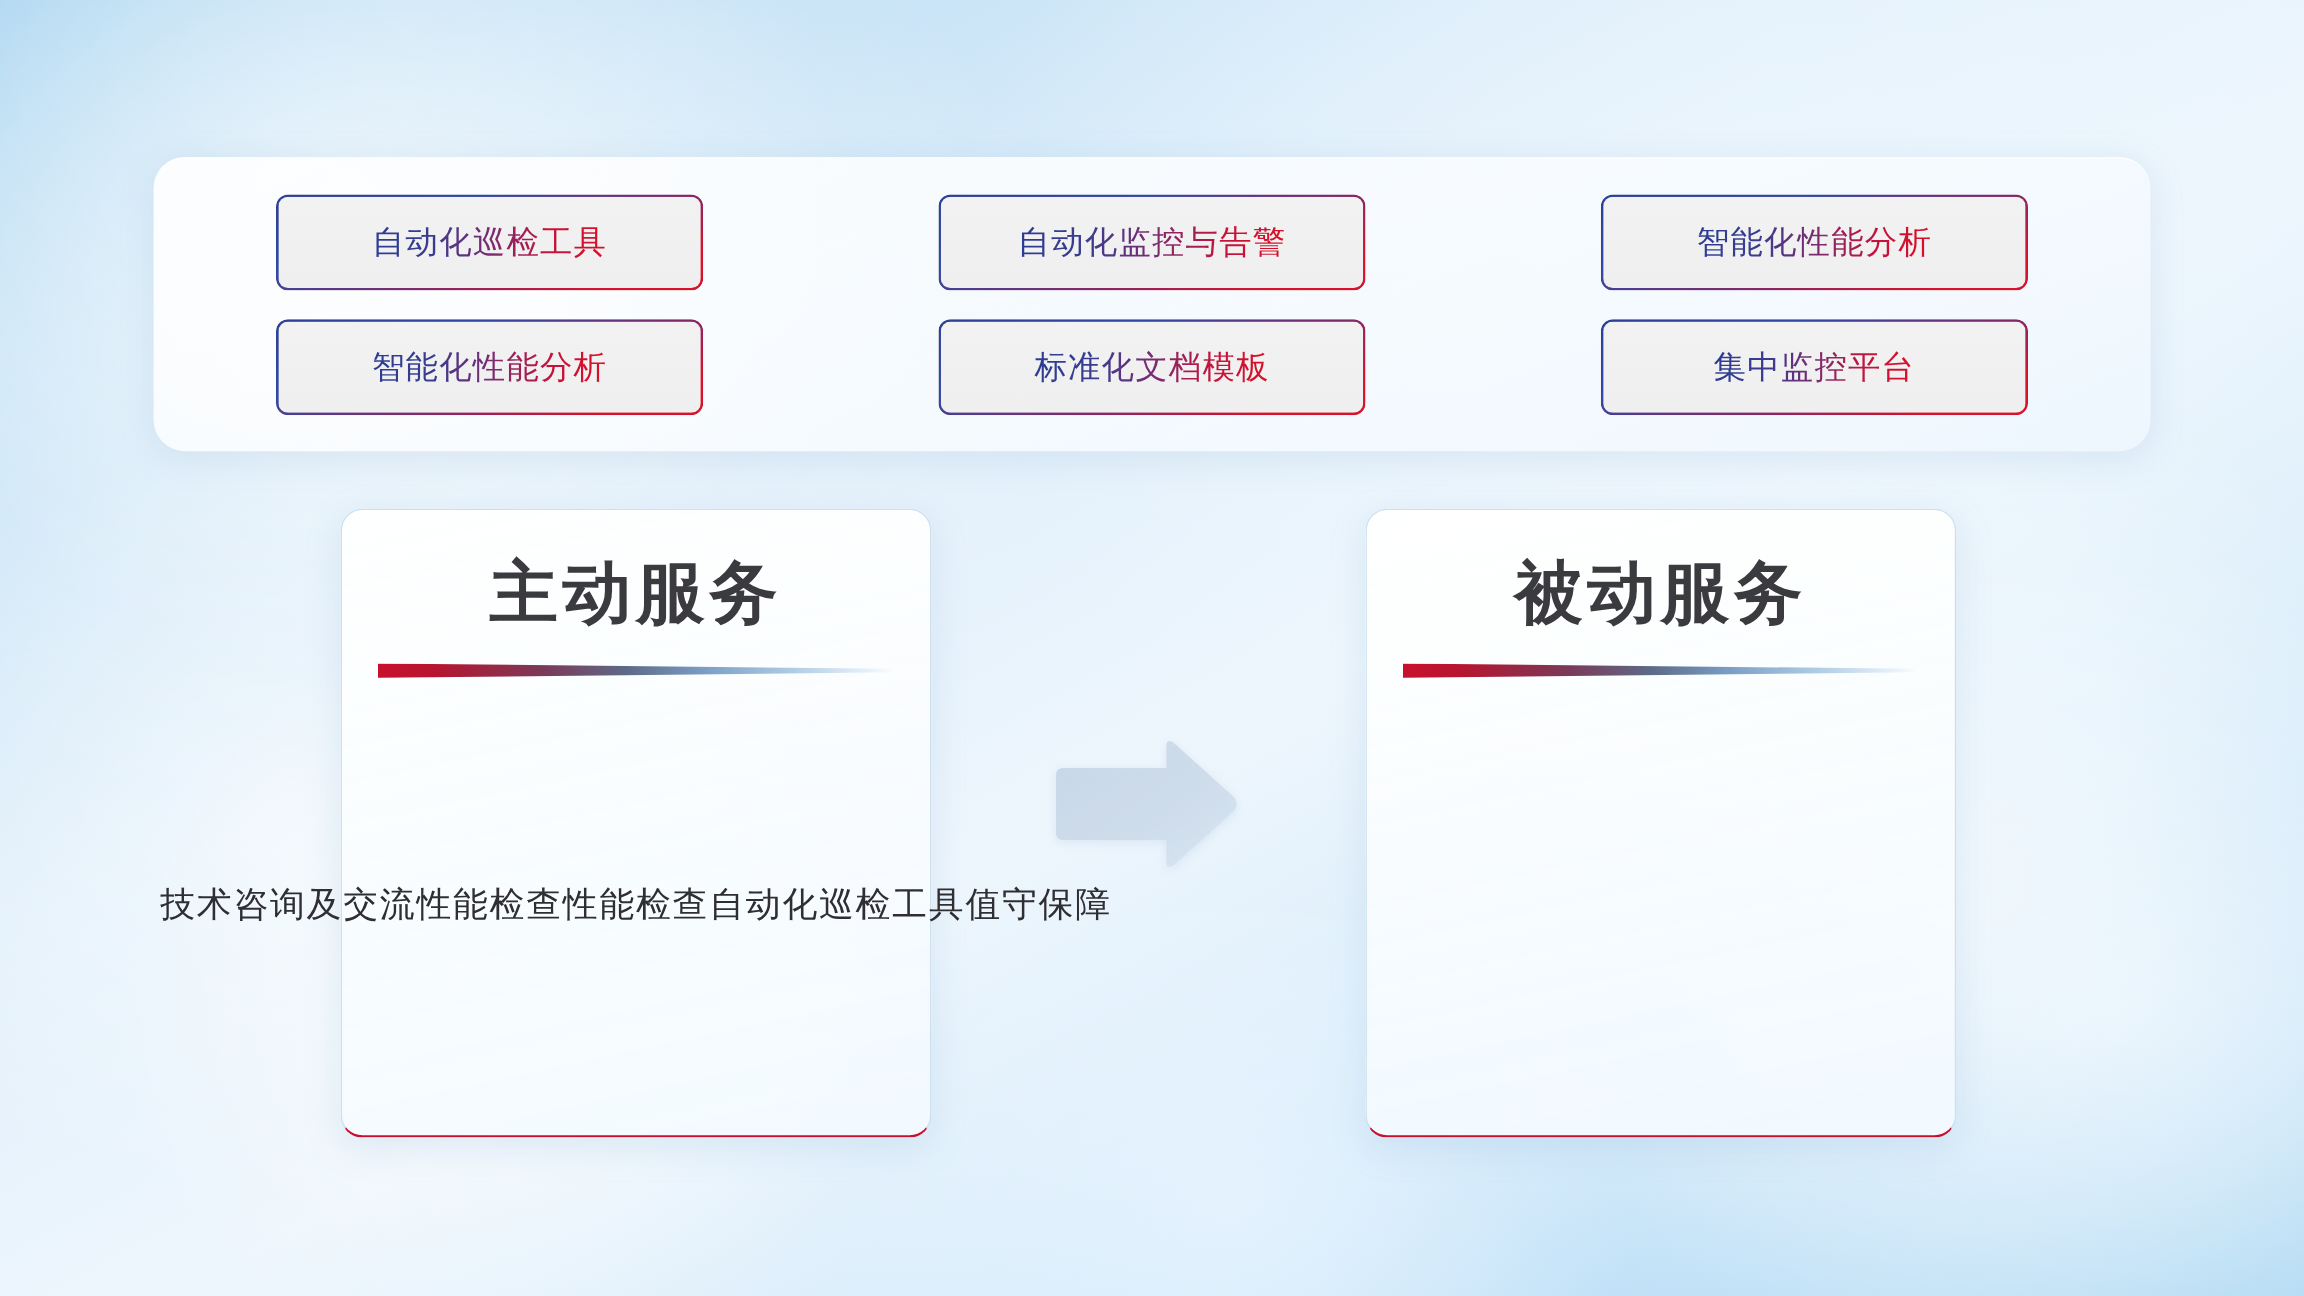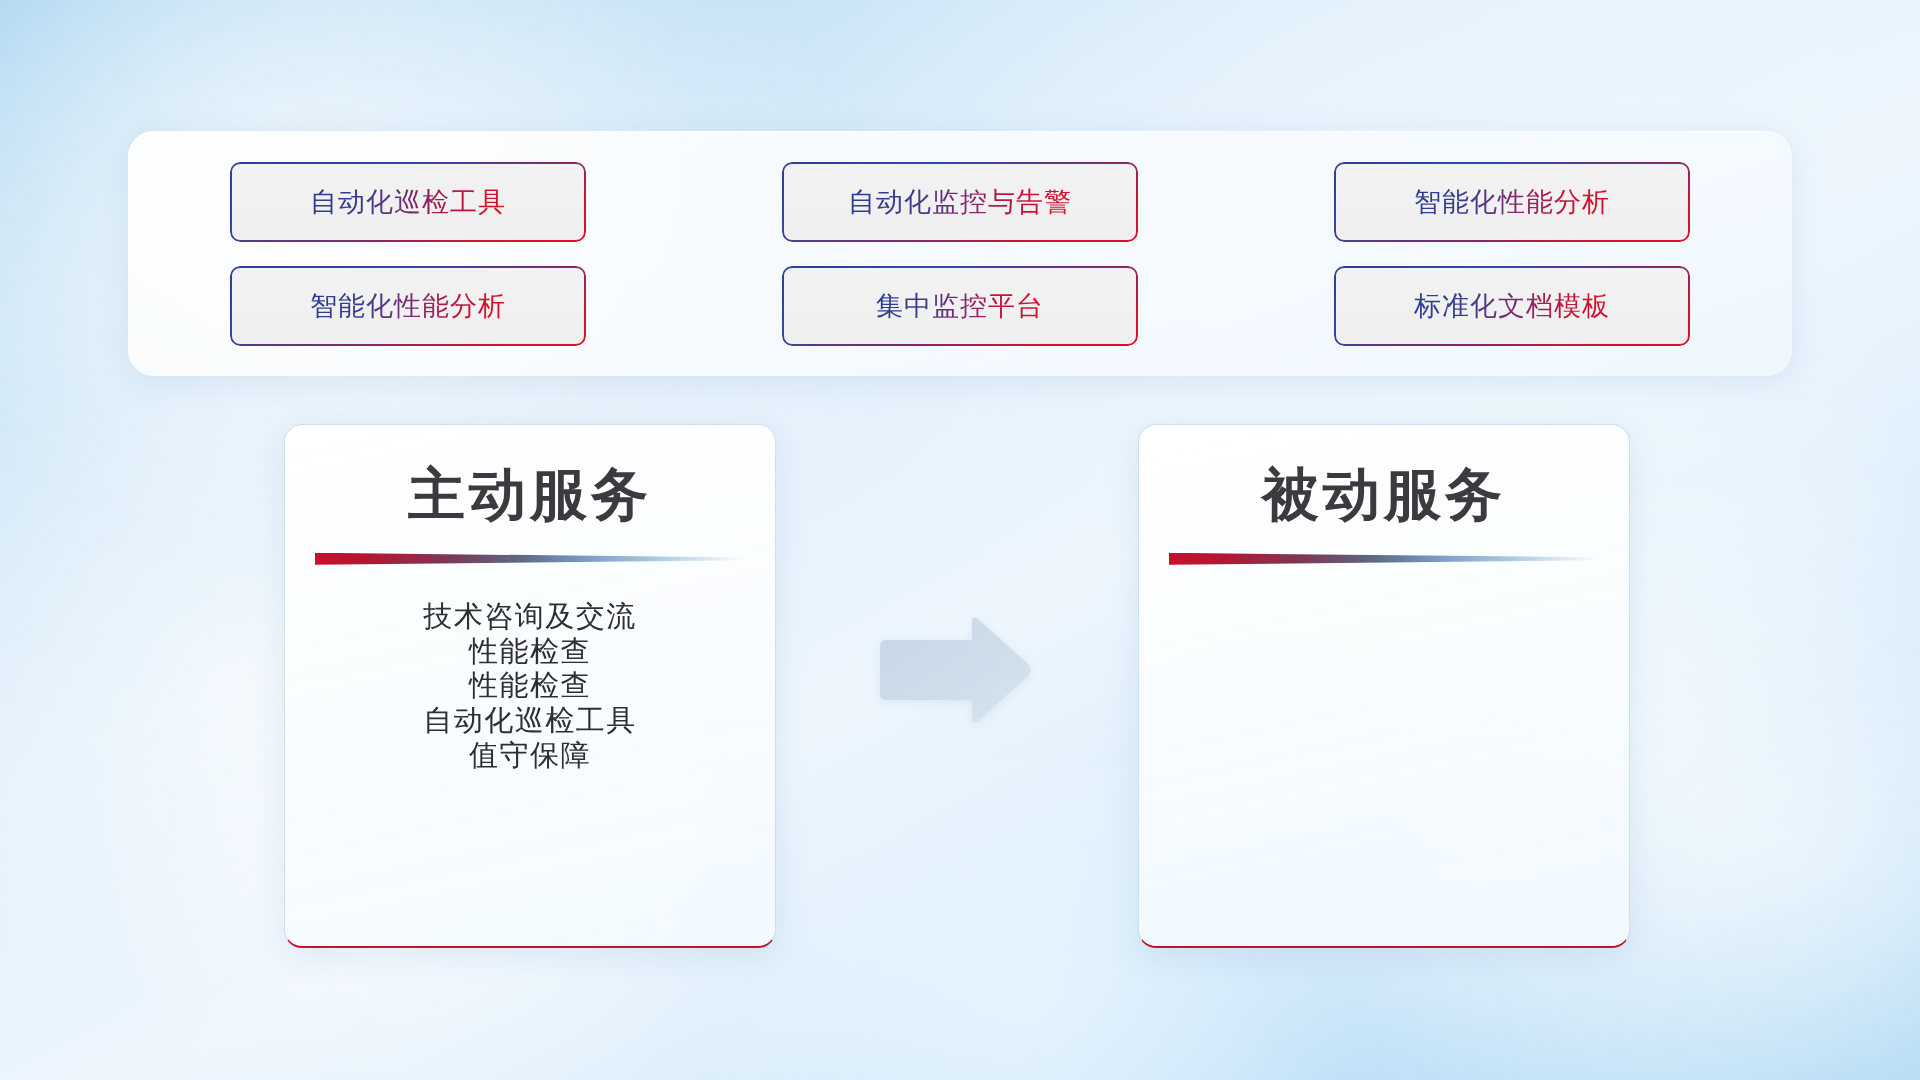--- a/index.html
+++ b/index.html
@@ -139,25 +139,25 @@
     height: 100%;
     background: linear-gradient(90deg, #c8102e 0%, #b41631 12%, #7a3a58 32%, #5d6a86 48%, #7da0c8 64%, #aecbe4 80%, rgba(200,220,238,0) 100%);
     -webkit-clip-path: polygon(0 0, 100% 38%, 100% 62%, 0 100%);
             clip-path: polygon(0 0, 100% 38%, 100% 62%, 0 100%);
   }
 
   .card-list {
     width: 100%;
     margin-top: 26px;
     display: flex;
-    flex-direction: column;
+    flex-direction: row;
     align-items: center;
     gap: 0;
     flex: 1;
-    justify-content: flex-start;
+    justify-content: center;
     padding-bottom: 10px;
   }
   .card-item {
     font-size: 29px;
     color: #2e2e33;
     letter-spacing: 1.5px;
     line-height: 1.2;
     white-space: nowrap;
   }
 
@@ -193,24 +193,24 @@
       <div class="tag-box">
         <span class="tag-label">智能化性能分析</span>
       </div>
     </div>
 
     <div class="tag-row">
       <div class="tag-box">
         <span class="tag-label">智能化性能分析</span>
       </div>
       <div class="tag-box">
+        <span class="tag-label">标准化文档模板</span>
+      </div>
+      <div class="tag-box">
         <span class="tag-label">集中监控平台</span>
-      </div>
-      <div class="tag-box">
-        <span class="tag-label">标准化文档模板</span>
       </div>
     </div>
 
   </div>
 
   <div id="card-proactive" class="service-card">
     <div class="card-title">主动服务</div>
     <div class="card-divider">
       <div class="wedge"></div>
     </div>

